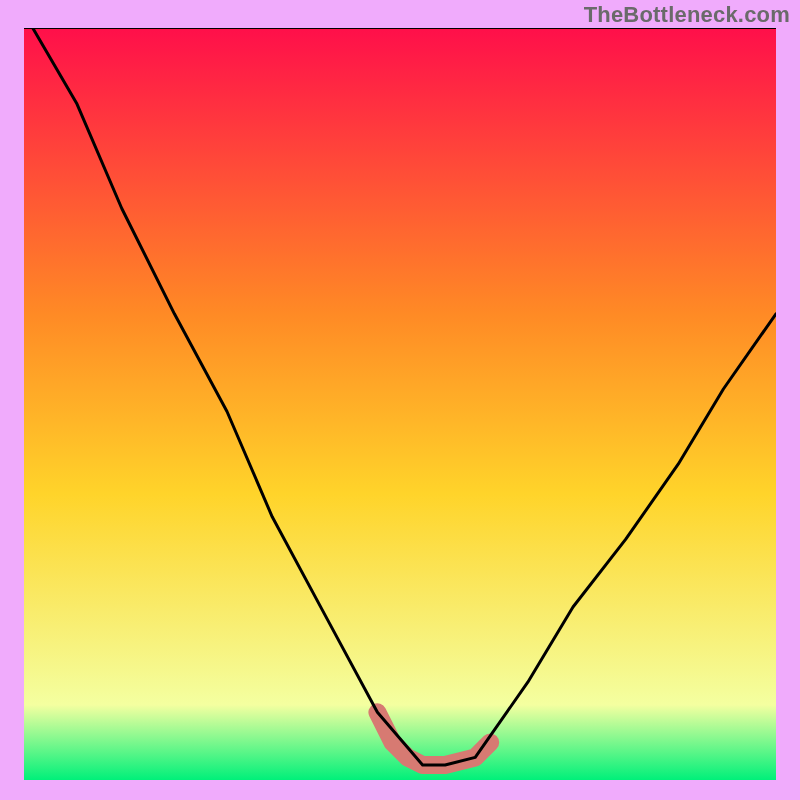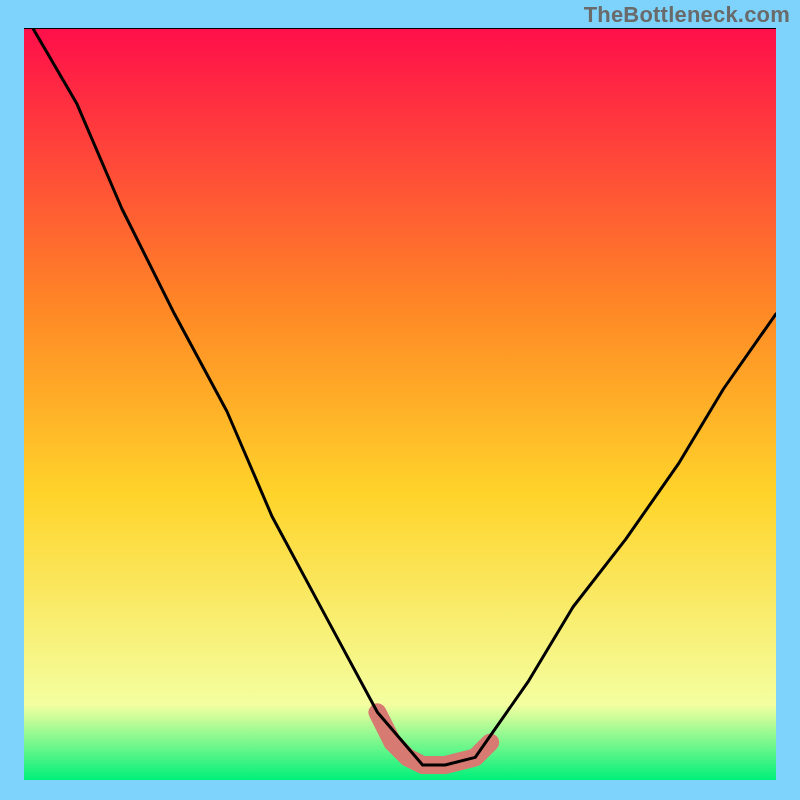--- a/index.html
+++ b/index.html
@@ -8,21 +8,21 @@
     width: 800px;
     height: 800px;
     background: #000;
     overflow: hidden;
     font-family: Arial, Helvetica, sans-serif;
   }
   .frame {
     position: relative;
     width: 800px;
     height: 800px;
-    background: #7dd3fc;
+    background: #f0abfc;
   }
   .watermark {
     position: absolute;
     top: 2px;
     right: 10px;
     color: #6a6a6a;
     font-size: 22px;
     font-weight: 600;
     letter-spacing: 0.2px;
     z-index: 20;

